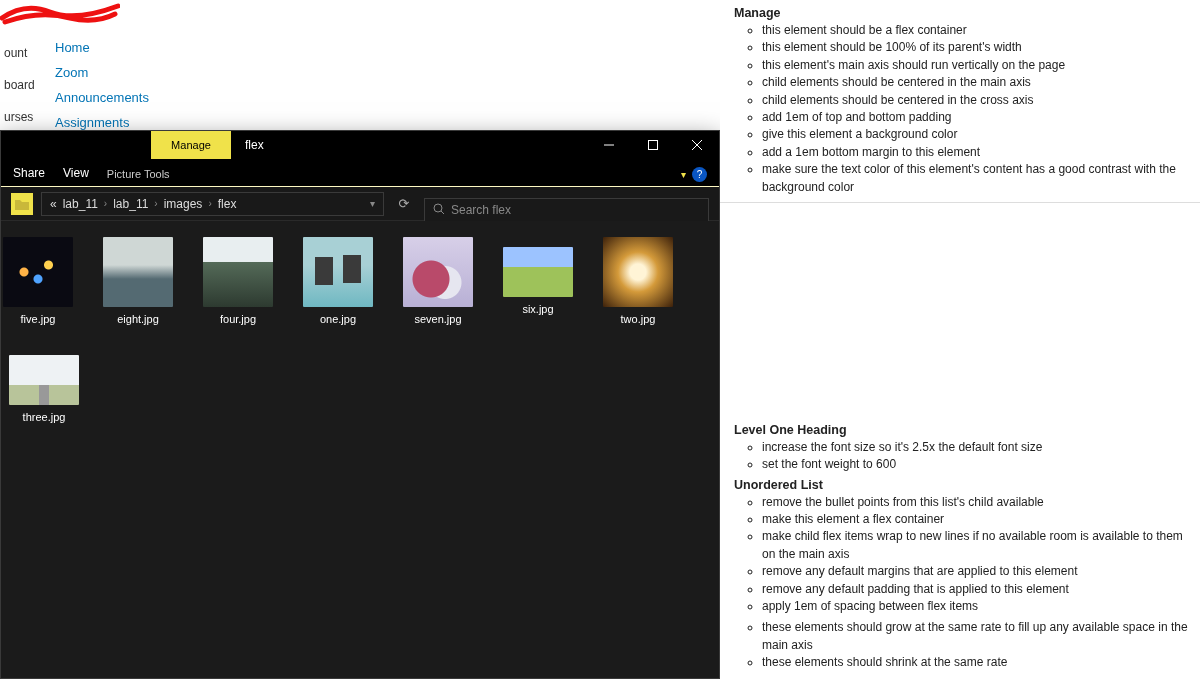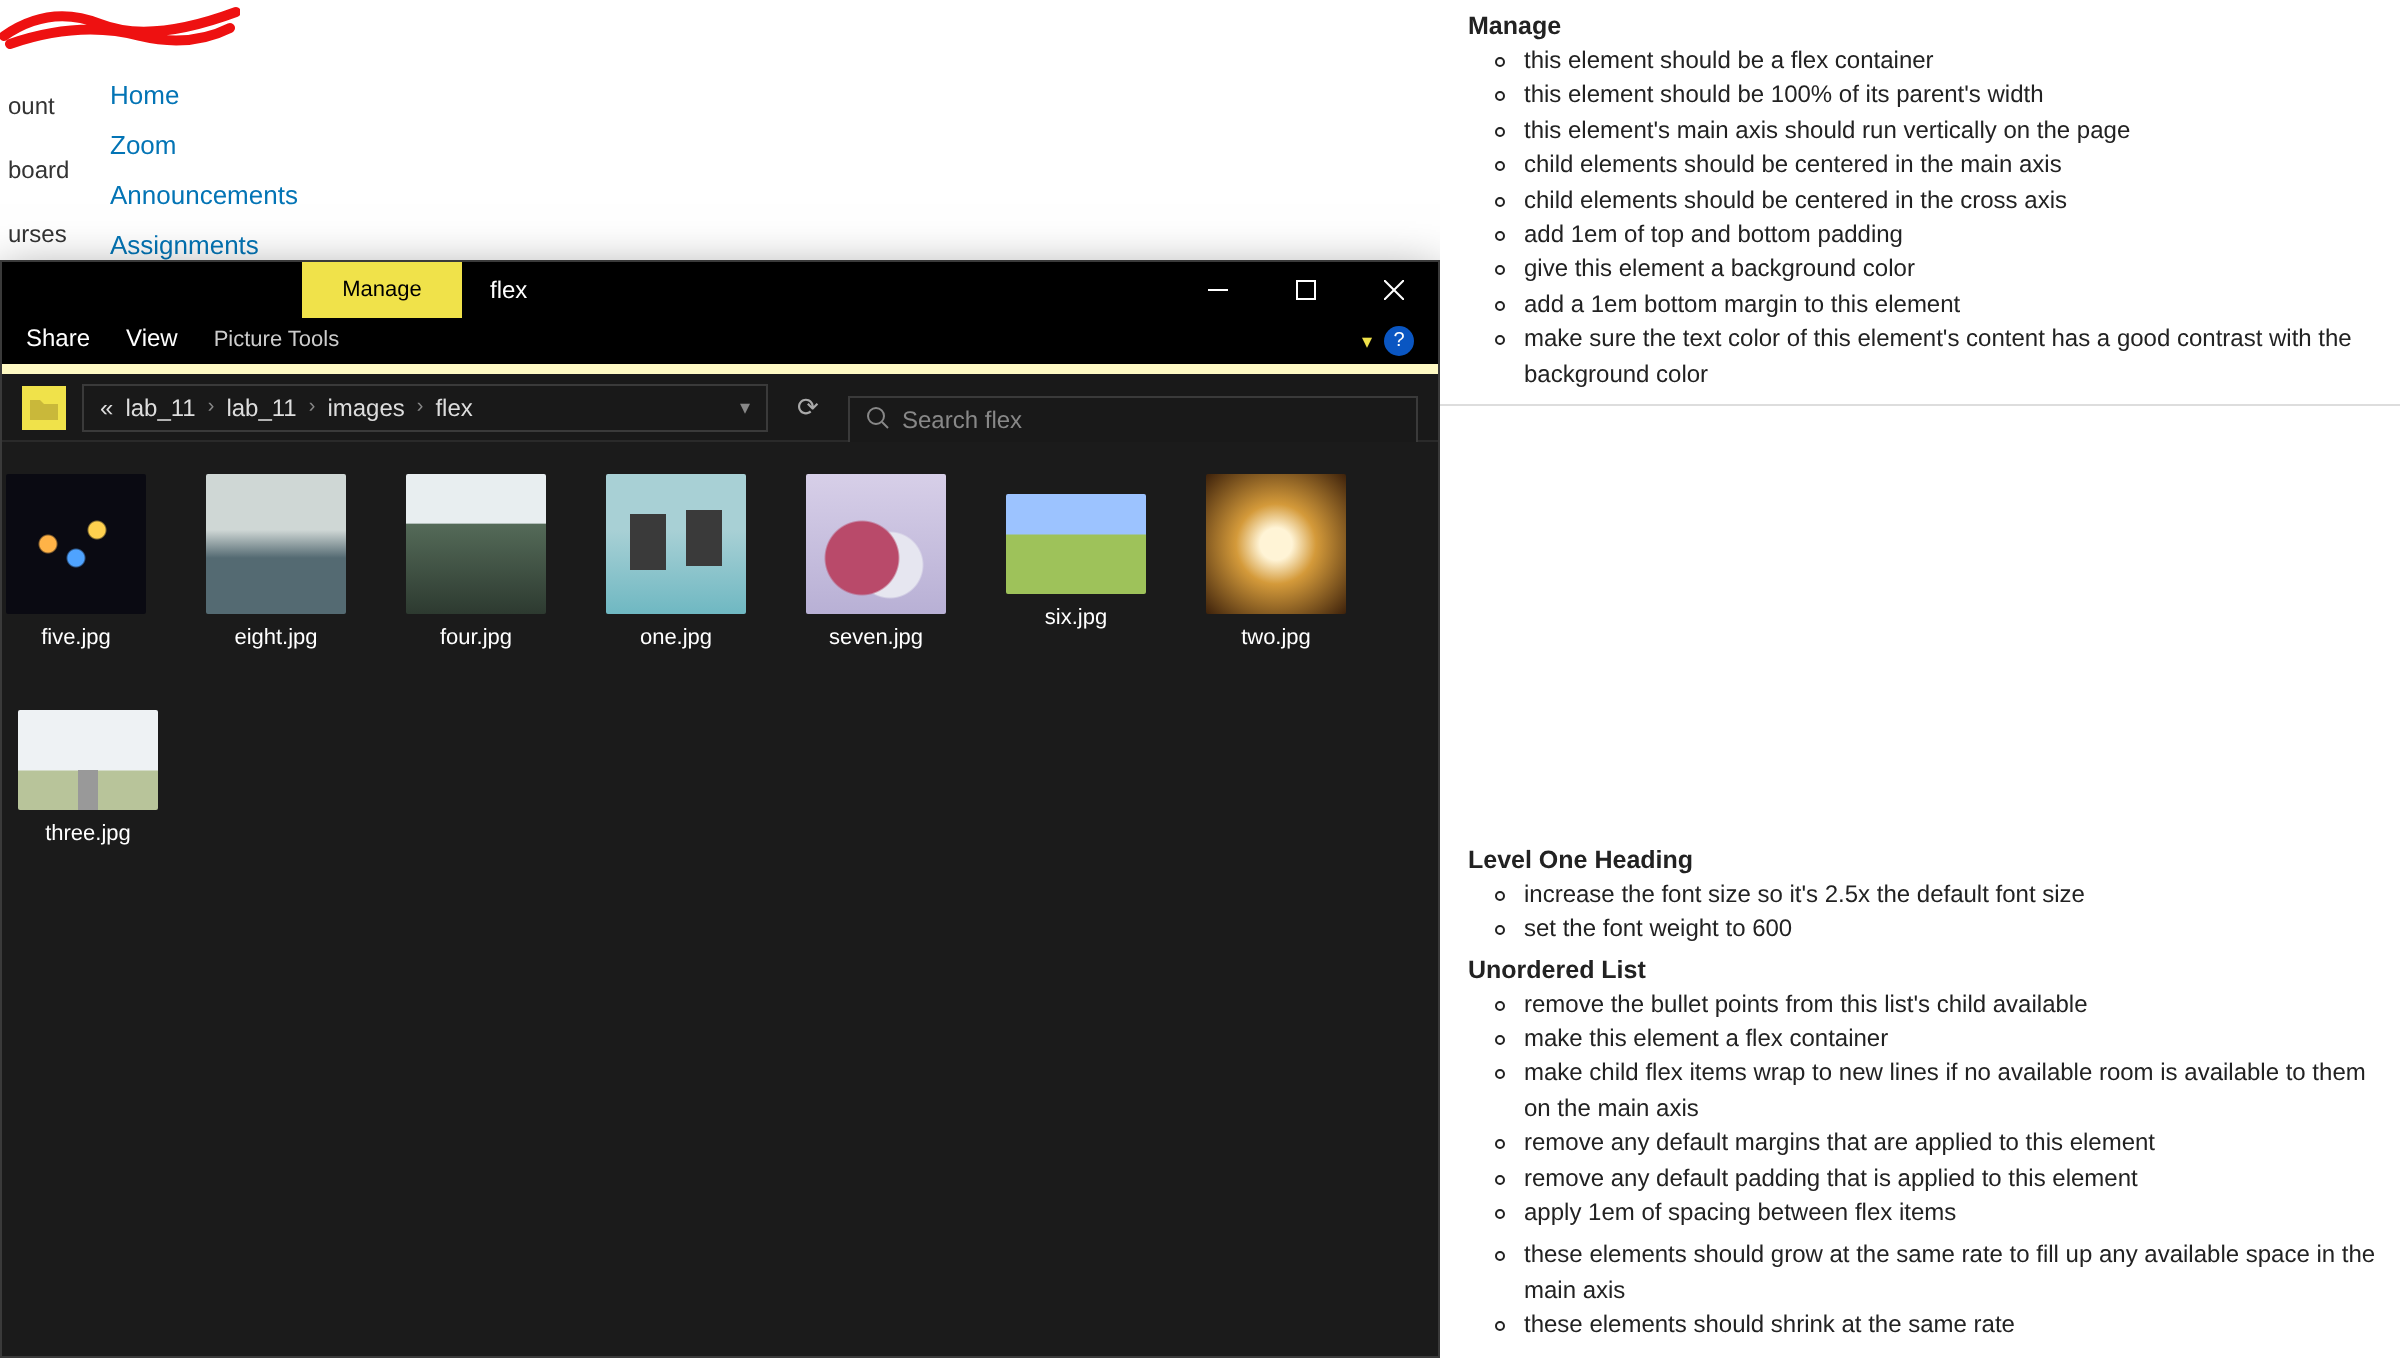--- a/index.html
+++ b/index.html
@@ -63,21 +63,21 @@
     width: 80px; background: #f0e24a; color: #000;
     display: flex; align-items: center; justify-content: center;
     font-size: 11px;
   }
   .exp-title { padding: 0 14px; display: flex; align-items: center; color: #fff; }
   .exp-spacer { flex: 1; }
   .exp-ctl { width: 44px; display: flex; align-items: center; justify-content: center; cursor: pointer; }
   .exp-ribbon {
     height: 28px; background: #000; display: flex; align-items: flex-end;
     padding: 0 12px; gap: 18px; font-size: 12px;
-    border-bottom: 5px solid #fef9c3;
+    border-bottom: 1px solid #fef9c3;
   }
   .exp-ribbon .tab { padding-bottom: 6px; cursor: pointer; color: #fff; }
   .exp-ribbon .tab-sub { font-size: 11px; color: #ccc; }
   .exp-ribbon .right { margin-left: auto; display: flex; align-items: center; gap: 6px; padding-bottom: 4px;}
   .help-badge {
     width: 15px; height: 15px; border-radius: 50%; background: #0a56c2; color: #fff;
     font-size: 10px; display: flex; align-items: center; justify-content: center;
   }
   .chev { font-size: 10px; color: #f0e24a; }
   .exp-addr {

